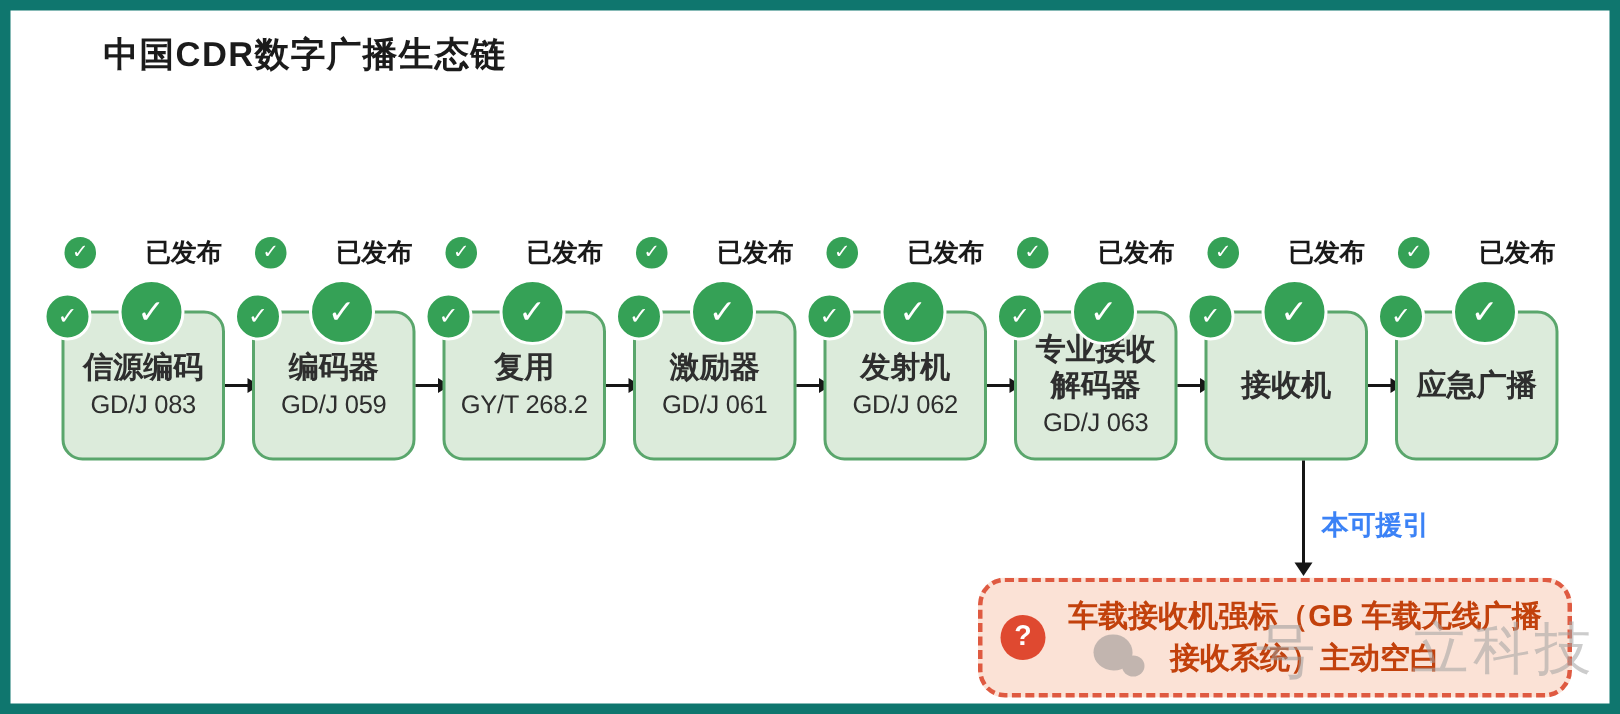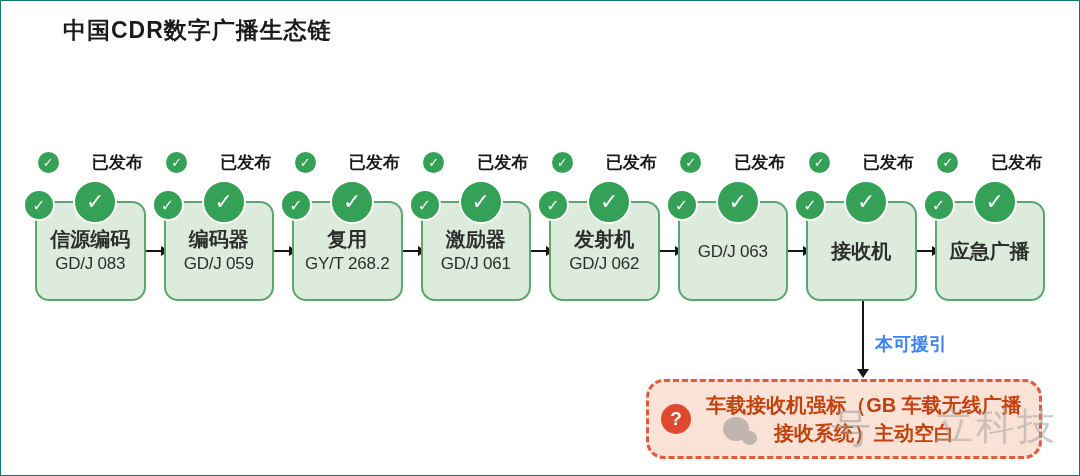--- a/index.html
+++ b/index.html
@@ -1,18 +1,18 @@
 <!DOCTYPE html>
 <html style="--green: #35a156; --box-border: #5aa66c; --box-fill: #dcebdb; --alert-border: #df5a41; --alert-fill: #fbe2d6; --alert-icon: #df4930;"><head>
 <meta charset="utf-8">
 <style>
   html,body{margin:0;padding:0;background:#fff;}
   .page{
     position:relative;width:1080px;height:476px;background:#ffffff;
-    border:1px solid #0f766e;box-sizing:border-box;overflow:hidden;
+    border:7px solid #0f766e;box-sizing:border-box;overflow:hidden;
     font-family:"Liberation Sans","DejaVu Sans",sans-serif;
   }
   .title{
     position:absolute;left:62px;top:14px;margin:0;
     font-size:23px;font-weight:800;color:#1b1b1b;letter-spacing:1px;
   }
   
   .chain{position:absolute;left:34px;right:34px;top:150px;display:flex;align-items:flex-start;}
   .col{flex:1 1 0;min-width:0;display:flex;flex-direction:column;align-items:center;}
   .badge{display:flex;align-items:center;gap:6px;height:22px;margin-bottom:28px;}
@@ -147,20 +147,22 @@
     <div class="harrow"></div>
 
     <div class="col">
       <div class="badge">
         <span class="badge-check">✓</span>
         <span class="badge-label">已发布</span>
       </div>
       <div class="box">
         <span class="check sm">✓</span>
         <span class="check lg">✓</span>
+        <div class="box-title">专业接收
+解码器</div>
         <div class="box-code">GD/J 063</div>
       </div>
     </div>
     <div class="harrow"></div>
 
     <div class="col">
       <div class="badge">
         <span class="badge-check">✓</span>
         <span class="badge-label">已发布</span>
       </div>

